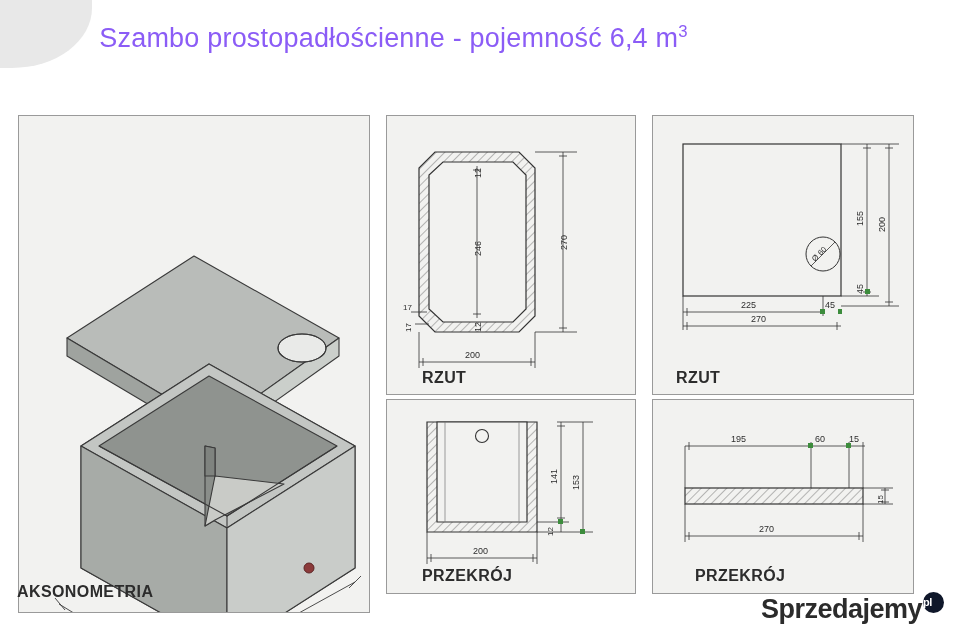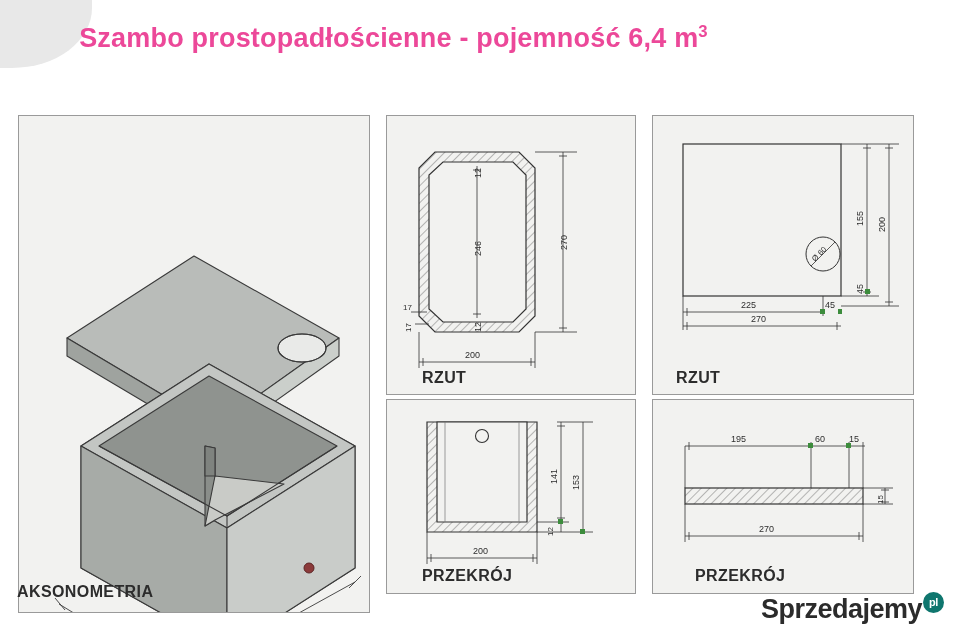--- a/index.html
+++ b/index.html
@@ -24,22 +24,22 @@
     background: #e8e8e8;
     border-bottom-right-radius: 80px 60px;
   }
   .title {
     position: absolute;
     left: 0;
     top: 22px;
     width: 787px;
     text-align: center;
     font-size: 27px;
-    font-weight: bold;
-    color: #ec4899;
+    font-weight: normal;
+    color: #8b5cf6;
     letter-spacing: 0.2px;
   }
   .title sup {
     font-size: 0.62em;
     vertical-align: super;
   }
 
   
   .panel {
     position: absolute;
@@ -82,25 +82,25 @@
     font-size: 27px;
     font-weight: bold;
     color: #2b2b2b;
     letter-spacing: -0.5px;
   }
   .watermark .dot {
     display: inline-block;
     width: 21px;
     height: 21px;
     border-radius: 50%;
-    background: #0f766e;
+    background: #0f172a;
     color: #ffffff;
     font-size: 11px;
     line-height: 21px;
-    text-align: center;
+    text-align: left;
     vertical-align: top;
     margin-left: 1px;
     position: relative;
     top: -2px;
   }
 </style>
 </head>
 <body>
 
 <div class="corner-wedge"></div>

